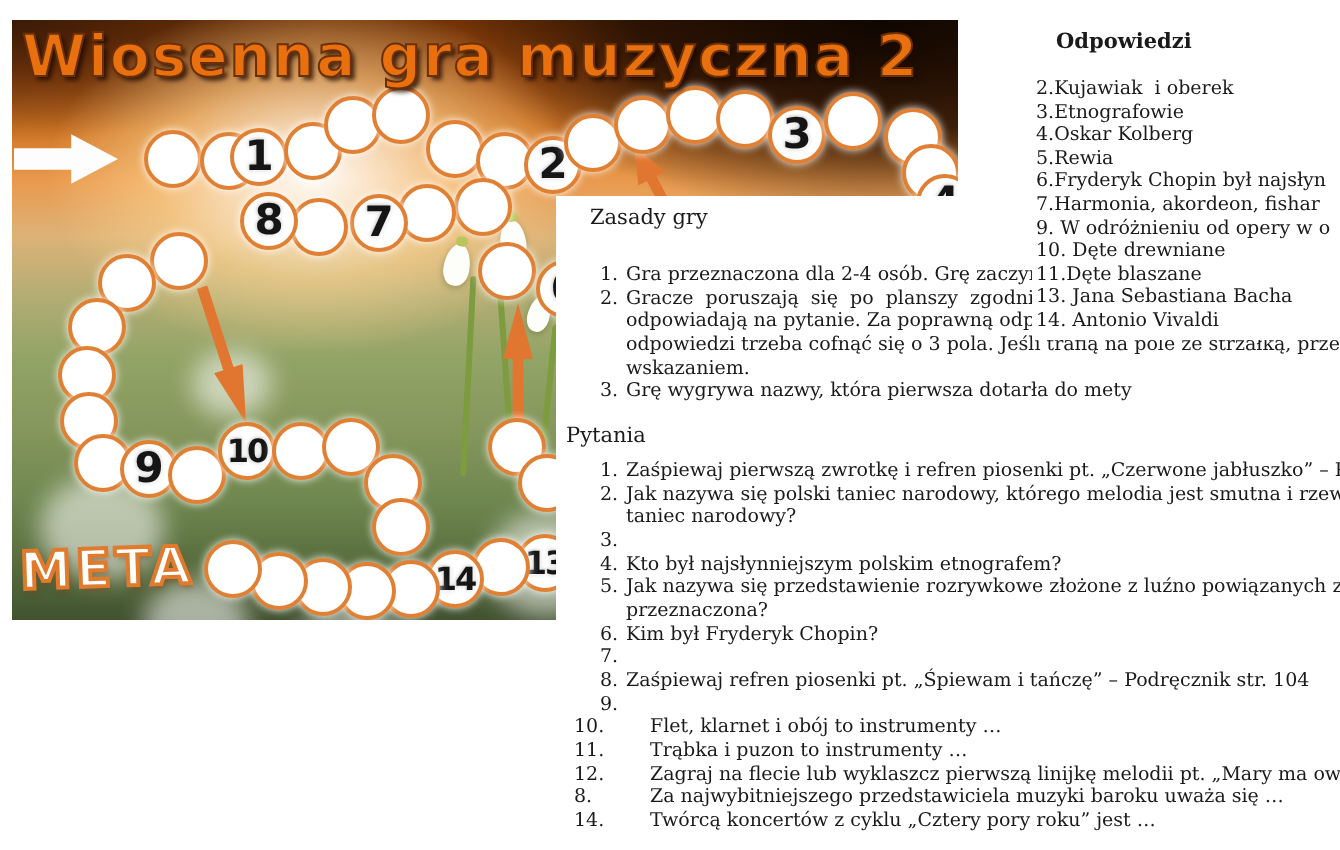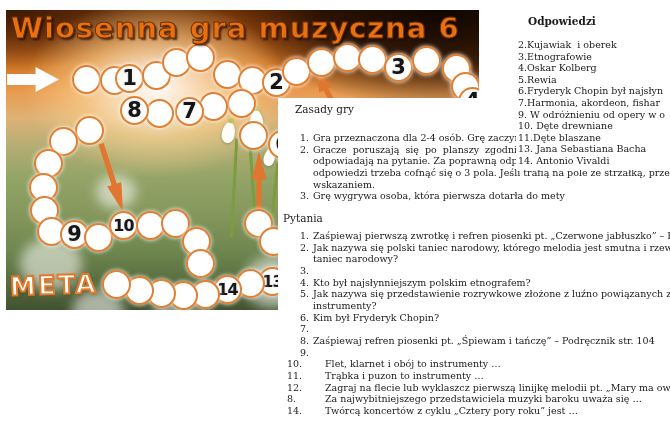--- a/index.html
+++ b/index.html
@@ -156,43 +156,43 @@
         <div class="cell" style="left: 141px; top: 269px;"></div>
         <div class="cell" style="left: 119px; top: 266px;"></div>
         <div class="cell" style="left: 96px; top: 260px;"></div>
       </div>
     <div id="arrows">
         <div class="oarrow" style="left: 95px; top: 125.5px; width: 71.4703px; transform: rotate(72.0721deg);"></div>
         <div class="oarrow" style="left: 253px; top: 203.5px; width: 70px; transform: rotate(-90deg);"></div>
         <div class="oarrow" style="left: 333px; top: 96.5px; width: 47.4131px; transform: rotate(-117.646deg);"></div>
       </div>
 
-    <div id="board-title">Wiosenna gra muzyczna 6</div>
+    <div id="board-title">Wiosenna gra muzyczna 2</div>
     <div id="meta-label">META</div>
   </div>
 
   <div id="rules-panel">
     <div id="rules-heading" class="h-serif">Zasady gry</div>
     <div id="rules-list">
         <div class="trow std"><span class="num">1.</span><span class="txt">Gra przeznaczona dla 2-4 osób. Grę zaczyna osoba</span></div>
         <div class="trow std"><span class="num">2.</span><span class="txt">Gracze  poruszają  się  po  planszy  zgodnie  z  ru</span></div>
         <div class="trow std"><span class="num"></span><span class="txt">odpowiadają na pytanie. Za poprawną odpowiedź</span></div>
         <div class="trow std"><span class="num"></span><span class="txt">odpowiedzi trzeba cofnąć się o 3 pola. Jeśli trafią na pole ze strzałką, przes</span></div>
         <div class="trow std"><span class="num"></span><span class="txt">wskazaniem.</span></div>
-        <div class="trow std"><span class="num">3.</span><span class="txt">Grę wygrywa osoba, która pierwsza dotarła do mety</span></div>
+        <div class="trow std"><span class="num">3.</span><span class="txt">Grę wygrywa nazwy, która pierwsza dotarła do mety</span></div>
       </div>
     <div id="pytania-heading" class="h-serif">Pytania</div>
     <div id="questions-list">
         <div class="trow std"><span class="num">1.</span><span class="txt">Zaśpiewaj pierwszą zwrotkę i refren piosenki pt. „Czerwone jabłuszko” – Podręcznik</span></div>
         <div class="trow std"><span class="num">2.</span><span class="txt">Jak nazywa się polski taniec narodowy, którego melodia jest smutna i rzewna, a ja</span></div>
         <div class="trow std"><span class="num"></span><span class="txt">taniec narodowy?</span></div>
         <div class="trow std"><span class="num">3.</span></div>
         <div class="trow std"><span class="num">4.</span><span class="txt">Kto był najsłynniejszym polskim etnografem?</span></div>
         <div class="trow std"><span class="num">5.</span><span class="txt">Jak nazywa się przedstawienie rozrywkowe złożone z luźno powiązanych ze sobą</span></div>
-        <div class="trow std"><span class="num"></span><span class="txt">instrumenty?</span></div>
+        <div class="trow std"><span class="num"></span><span class="txt">przeznaczona?</span></div>
         <div class="trow std"><span class="num">6.</span><span class="txt">Kim był Fryderyk Chopin?</span></div>
         <div class="trow std"><span class="num">7.</span></div>
         <div class="trow std"><span class="num">8.</span><span class="txt">Zaśpiewaj refren piosenki pt. „Śpiewam i tańczę” – Podręcznik str. 104</span></div>
         <div class="trow std"><span class="num">9.</span></div>
         <div class="trow wide"><span class="num">10.</span><span class="txt">Flet, klarnet i obój to instrumenty …</span></div>
         <div class="trow wide"><span class="num">11.</span><span class="txt">Trąbka i puzon to instrumenty …</span></div>
         <div class="trow wide"><span class="num">12.</span><span class="txt">Zagraj na flecie lub wyklaszcz pierwszą linijkę melodii pt. „Mary ma owieczkę”</span></div>
         <div class="trow wide"><span class="num">8.</span><span class="txt">Za najwybitniejszego przedstawiciela muzyki baroku uważa się …</span></div>
         <div class="trow wide"><span class="num">14.</span><span class="txt">Twórcą koncertów z cyklu „Cztery pory roku” jest …</span></div>
       </div>

